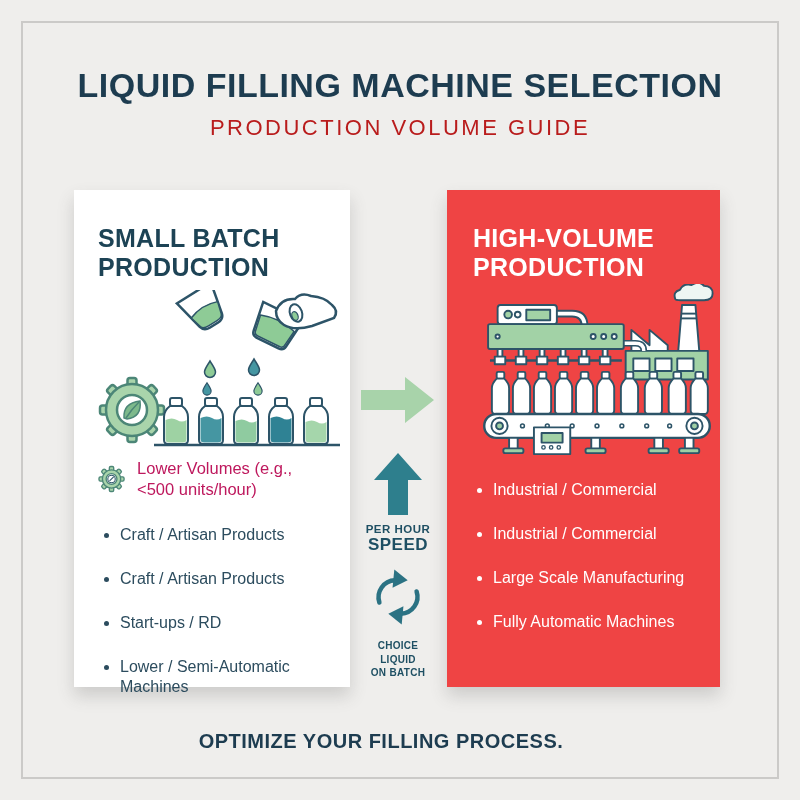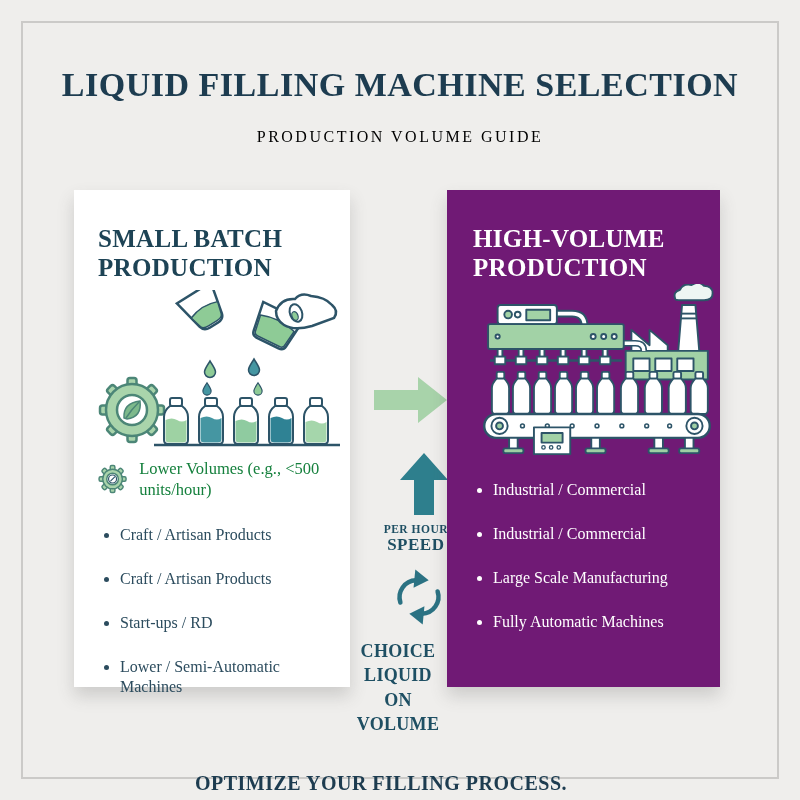--- a/index.html
+++ b/index.html
@@ -1,52 +1,52 @@
 <!DOCTYPE html>
 <html><head>
 <meta charset="utf-8">
 <style>
   html,body{margin:0;padding:0;}
   body{width:800px;height:800px;background:#efeeec;font-family:"Liberation Sans",sans-serif;position:relative;overflow:hidden;}
-  .poster{position:absolute;inset:0;background:#efeeec;font-family:Liberation Serif, serif;}
+  .poster{position:absolute;inset:0;background:#efeeec;}
   .frame{position:absolute;left:21px;top:21px;right:21px;bottom:21px;border:2px solid #cbcac8;pointer-events:none;}
   
   .header{position:absolute;top:66px;left:0;width:800px;text-align:center;}
   .title{font-size:34px;font-weight:800;letter-spacing:.5px;color:#1d3c50;margin:0;}
-  .subtitle{font-size:16px;font-weight:500;letter-spacing:2.5px;color:#000000;margin:24px 0 0 0;}
+  .subtitle{font-size:22px;font-weight:500;letter-spacing:2.5px;color:#b91c1c;margin:10px 0 0 0;}
   
   .card{position:absolute;top:190px;height:497px;box-shadow:0 9px 16px rgba(70,70,70,.20);}
   .card.left{left:74px;width:276px;background:#ffffff;}
-  .card.right{left:447px;width:273px;background:#701a75;}
+  .card.right{left:447px;width:273px;background:#ef4444;}
   .card-inner{padding:34px 24px 0 24px;}
   .panel-heading{font-size:25px;font-weight:800;line-height:1.16;letter-spacing:.3px;margin:0;}
   .card.left .panel-heading{color:#1d4355;text-align:left;}
   .card.right .panel-heading{color:#ffffff;text-align:left;padding-left:2px;}
   .illustration{display:block;margin:0 auto;}
   .illus-left{width:250px;height:160px;margin-top:8px;}
   .illus-right{width:252px;height:172px;margin-top:2px;}
   .volume-row{display:flex;align-items:center;gap:12px;margin-top:8px;}
   .volume-text{font-size:16.5px;font-weight:500;line-height:1.3;}
-  .card.left .volume-text{color:#15803d;}
+  .card.left .volume-text{color:#be185d;}
   .card.right .volume-text{color:#ffffff;}
   ul.points{margin:18px 0 0 0;padding:0 0 0 22px;}
   ul.points li{font-size:16px;font-weight:500;line-height:1.25;margin-bottom:16px;margin-top:24px;}
   .card.left ul.points li{color:#2c4c5e;}
   .card.right ul.points li{color:#ffffff;}
   
-  .middle{position:absolute;left:348px;top:375px;width:100px;display:flex;flex-direction:column;align-items:flex-end;}
+  .middle{position:absolute;left:348px;top:375px;width:100px;display:flex;flex-direction:column;align-items:center;}
   .arrow-right-wrap{margin-bottom:24px;}
   .arrow-up-wrap{margin-bottom:4px;}
   .speed-label{text-align:center;color:#1e4f63;margin-bottom:12px;}
   .speed-l1{font-size:11.5px;font-weight:800;letter-spacing:.5px;}
   .speed-l2{font-size:17px;font-weight:800;letter-spacing:.5px;}
   .cycle-wrap{margin-bottom:8px;}
-  .choice-label{text-align:center;color:#1e4f63;font-size:18px;font-weight:800;line-height:1.35;letter-spacing:.3px;}
+  .choice-label{text-align:center;color:#1e4f63;font-size:10px;font-weight:800;line-height:1.35;letter-spacing:.3px;}
   
-  .footer{position:absolute;top:772px;left:0;width:762px;text-align:center;}
+  .footer{position:absolute;top:730px;left:0;width:762px;text-align:center;}
   .caption{font-size:20px;font-weight:800;letter-spacing:.5px;color:#1d3c50;}
 </style>
 </head>
 <body>
 
 <div class="poster">
   <div class="frame"></div>
 
   <div class="header">
     <div class="title">LIQUID FILLING MACHINE SELECTION</div>
@@ -182,21 +182,21 @@
             <path d="M45 19 A17 17 0 0 1 37 45"></path>
           </g>
           <polygon points="17,5 33,11 21,23" fill="#2b7283"></polygon>
           <polygon points="41,55 25,49 37,37" fill="#2b7283"></polygon>
         </g>
       </svg>
     </div>
     <div class="choice-label">
       <div>CHOICE</div>
       <div>LIQUID</div>
-      <div>ON VOLUME</div>
+      <div>ON BATCH</div>
     </div>
   </div>
 
   <div class="card right">
     <div class="card-inner">
       <h2 class="panel-heading">HIGH-VOLUME PRODUCTION</h2>
 
       <svg class="illustration illus-right" viewBox="0 0 260 180">
         <g stroke="#2d5468" stroke-width="2" stroke-linejoin="round">
 

